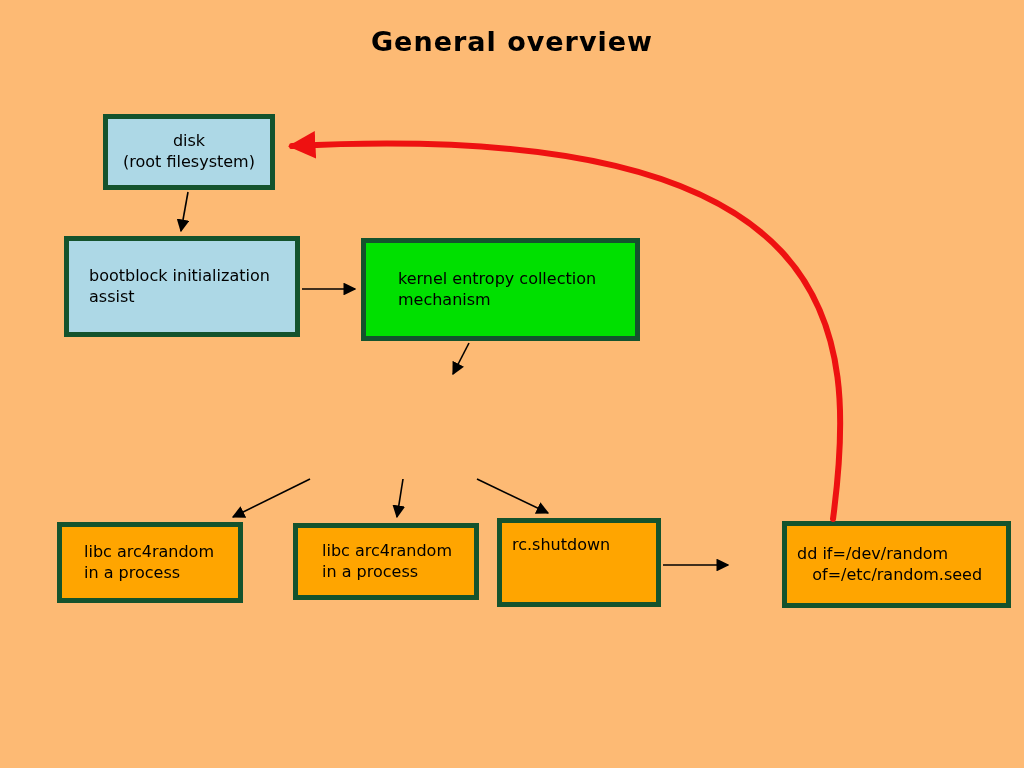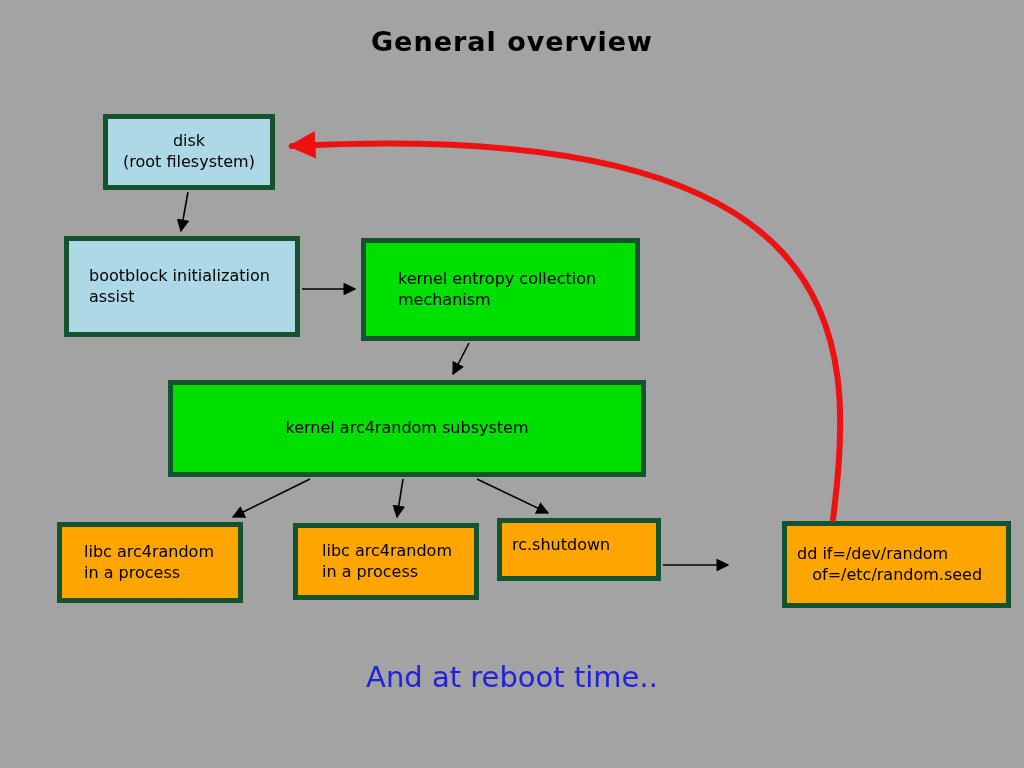--- a/index.html
+++ b/index.html
@@ -1,20 +1,20 @@
 <!DOCTYPE html>
 <html><head>
 <meta charset="utf-8">
 <style>
   html, body { margin: 0; padding: 0; background: #ffffff; }
   .canvas {
     position: relative;
     width: 1024px;
     height: 768px;
-    background: #a3a3a3;
+    background: #fdba74;
     font-family: "DejaVu Sans", "Liberation Sans", sans-serif;
     overflow: hidden;
   }
   .title {
     position: absolute;
     top: 26px;
     left: 0;
     width: 1024px;
     text-align: center;
     font-size: 27px;
@@ -45,21 +45,21 @@
   .blue   { background: #add8e6; }
   .green  { background: #00e000; }
   .orange { background: #ffa500; }
 
   #node-disk          { left:103px; top:114px; width:172px; height:76px; justify-content:center; text-align:center; }
   #node-bootblock     { left:64px;  top:236px; width:236px; height:101px; padding-left:20px; }
   #node-kernelEntropy { left:361px; top:238px; width:279px; height:103px; padding-left:32px; }
   #node-arc4random    { left:168px; top:380px; width:478px; height:97px;  justify-content:center; text-align:center; }
   #node-libc1         { left:57px;  top:522px; width:186px; height:81px;  padding-left:22px; }
   #node-libc2         { left:293px; top:523px; width:186px; height:77px;  padding-left:24px; }
-  #node-rcShutdown    { left:497px; top:518px; width:164px; height:63px;  align-items:flex-start; padding:12px 0 0 10px; }
+  #node-rcShutdown    { left:497px; top:518px; width:164px; height:89px;  align-items:flex-start; padding:12px 0 0 10px; }
   #node-dd            { left:734px; top:521px; width:229px; height:87px;  padding-left:10px;margin-left:48px; }
 
   svg.connectors {
     position: absolute;
     left: 0; top: 0;
     width: 1024px; height: 768px;
     pointer-events: none;
   }
 </style>
 </head>
@@ -68,21 +68,20 @@
 <div class="canvas">
 
   <div class="title">General overview</div>
 
   <div id="node-disk" class="node blue">disk
 (root filesystem)</div>
   <div id="node-bootblock" class="node blue">bootblock initialization
 assist</div>
   <div id="node-kernelEntropy" class="node green">kernel entropy collection
 mechanism</div>
-  <div id="node-arc4random" class="node green">kernel arc4random subsystem</div>
   <div id="node-libc1" class="node orange">libc arc4random
 in a process</div>
   <div id="node-libc2" class="node orange">libc arc4random
 in a process</div>
   <div id="node-rcShutdown" class="node orange">rc.shutdown</div>
   <div id="node-dd" class="node orange">dd if=/dev/random
 &nbsp;&nbsp;&nbsp;of=/etc/random.seed</div>
 
   <svg class="connectors" viewBox="0 0 1024 768" xmlns="http://www.w3.org/2000/svg">
     <defs>
@@ -104,15 +103,14 @@
 
     <path d="M 403 479 L 397 517" stroke="#000000" stroke-width="1.6" fill="none" marker-end="url(#arrowBlack)"></path>
 
     <path d="M 477 479 L 548 513" stroke="#000000" stroke-width="1.6" fill="none" marker-end="url(#arrowBlack)"></path>
 
     <path d="M 663 565 L 728 565" stroke="#000000" stroke-width="1.6" fill="none" marker-end="url(#arrowBlack)"></path>
 
     <path d="M 833 519 C 858 330, 850 118, 292 146" stroke="#ee1111" stroke-width="6" fill="none" stroke-linecap="round" marker-end="url(#arrowRed)"></path>
   </svg>
 
-  <div class="footer">And at reboot time..</div>
 
 </div>
 
 </body></html>

